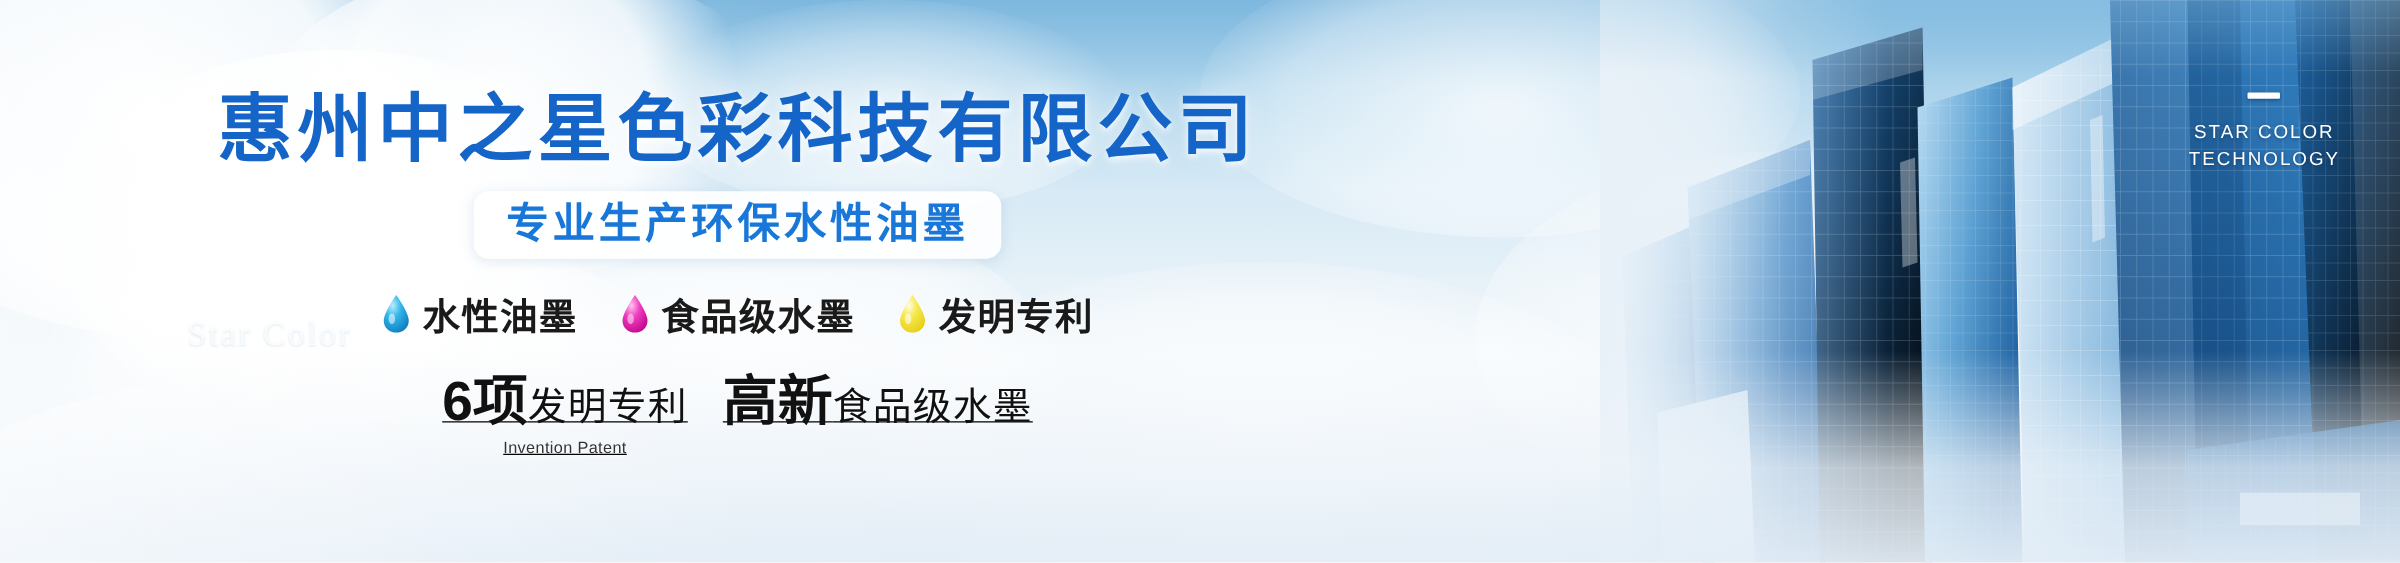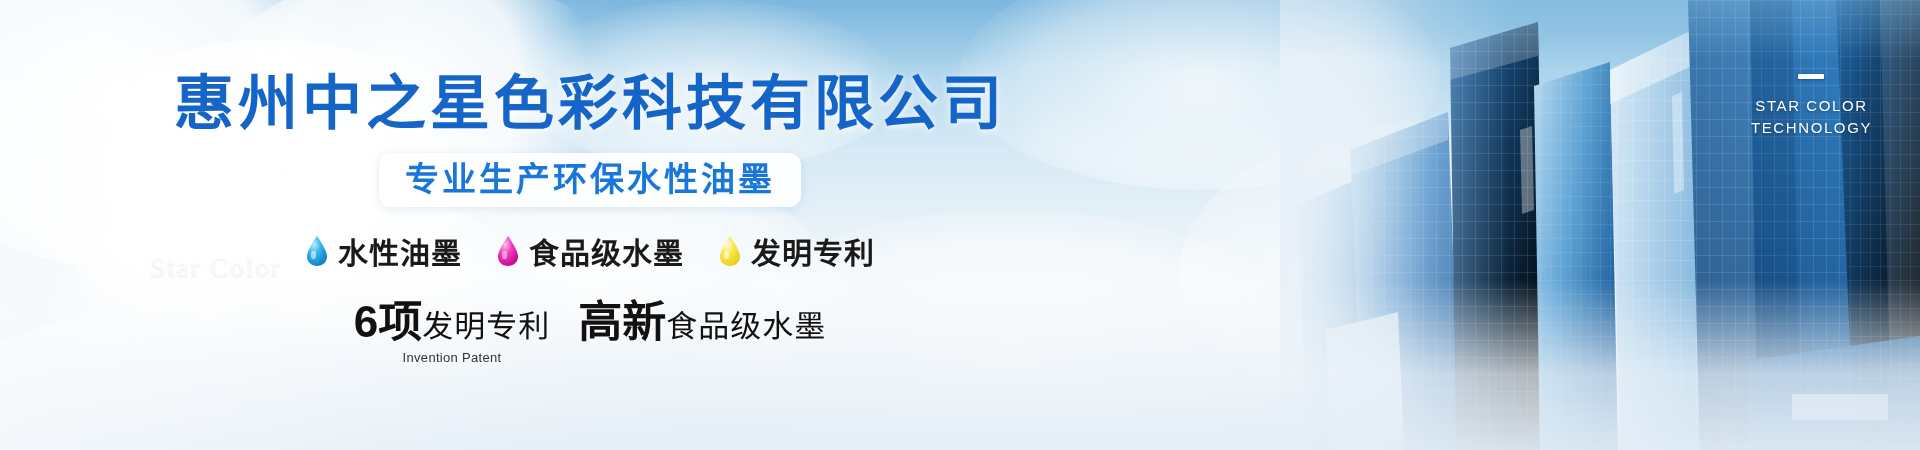--- a/index.html
+++ b/index.html
@@ -198,20 +198,21 @@
     letter-spacing: 1px;
     white-space: nowrap;
     text-shadow: 0 1px 3px rgba(255,255,255,0.8);
   }
 
   .badges {
     margin-top: 26px;
     display: flex;
     align-items: flex-start;
     gap: 28px;
+    text-decoration: underline;
   }
   .badge { text-align: center; }
   .badge-cn {
     white-space: nowrap;
     line-height: 1.06;
     color: #111111;
     text-shadow: 0 1px 3px rgba(255,255,255,0.75);
   }
   .badge-strong {
     font-size: 44px;

